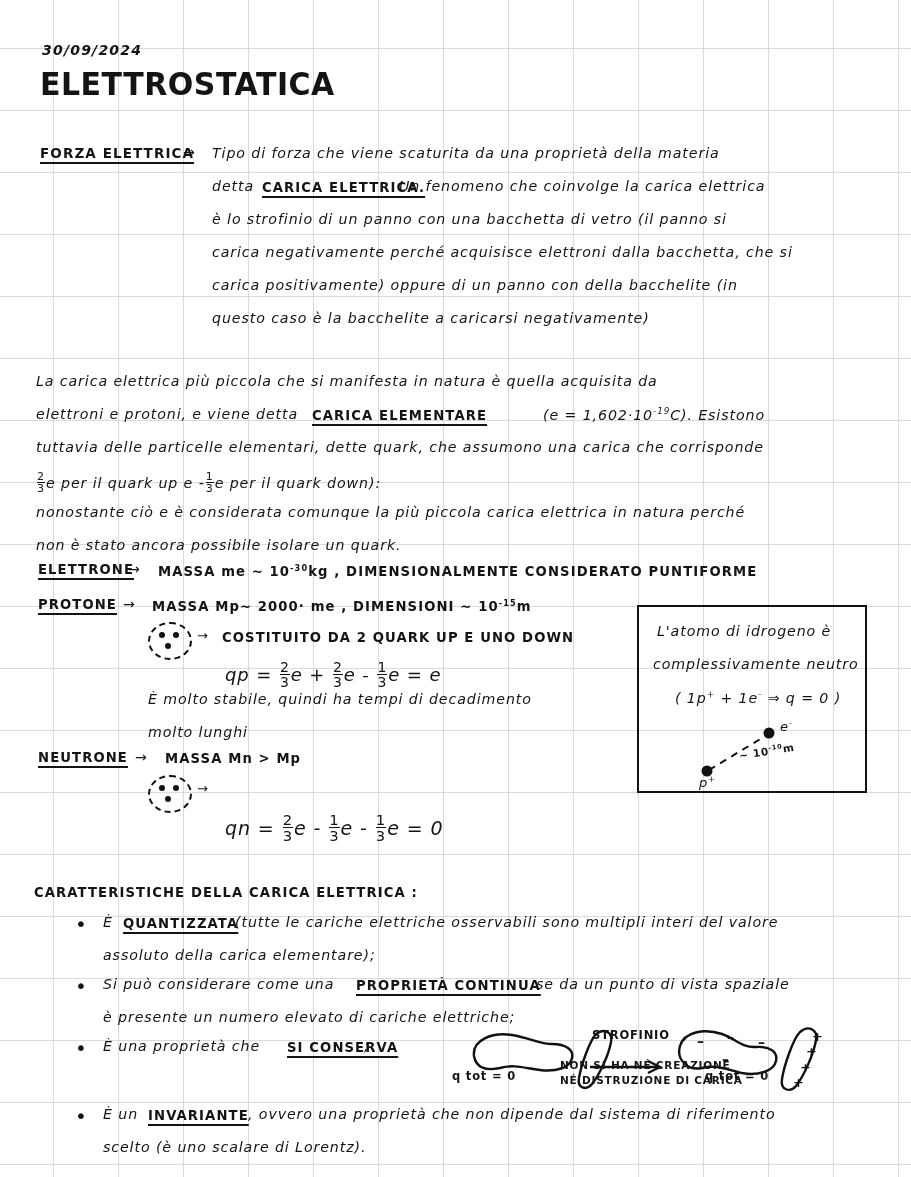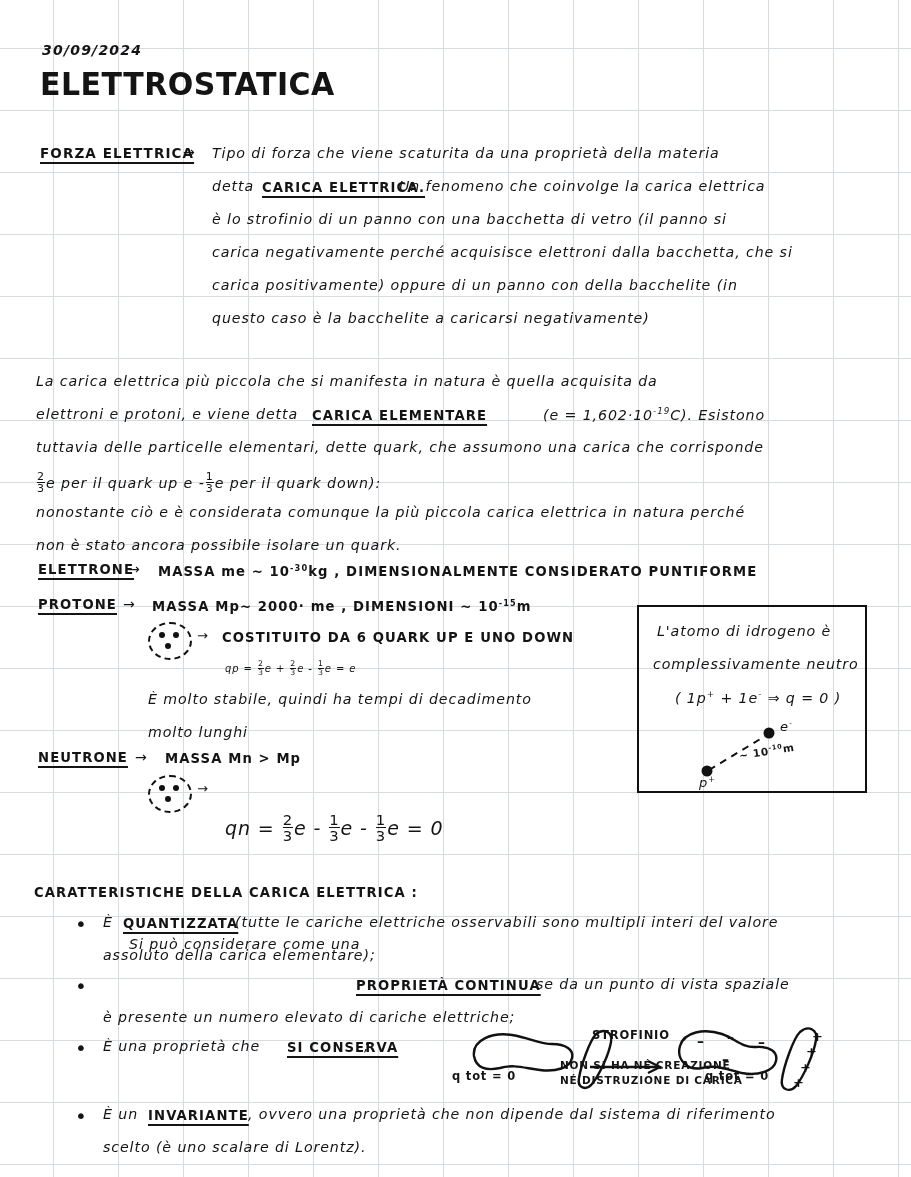--- a/index.html
+++ b/index.html
@@ -178,23 +178,23 @@
     <span>MASSA</span>
     <span>Mp</span><span>~ 2000· me , DIMENSIONI  ~ 10</span><sup class="e">-15</sup><span>m</span>
   </div>
 
   <div class="nucleus" style="left:148px; top:622px;">
     <div class="quark" style="left:9px; top:8px;"></div>
     <div class="quark" style="left:23px; top:8px;"></div>
     <div class="quark" style="left:15px; top:19px;"></div>
   </div>
   <div class="hw hw-body" style="left:197px; top:628px; font-size:13px;">→</div>
-  <div class="hw hw-caps" style="left:222px; top:630px;">COSTITUITO DA  6 QUARK UP  E UNO DOWN</div>
-
-  <div class="hw hw-body" style="left:225px; top:660px; font-size:10px;">
+  <div class="hw hw-caps" style="left:222px; top:630px;">COSTITUITO DA  2 QUARK UP  E UNO DOWN</div>
+
+  <div class="hw hw-body" style="left:225px; top:660px; font-size:18px;">
     <span>qp</span>
     <span>=</span>
     <span class="frac">
       <span class="num">2</span>
       <span class="den">3</span>
     </span><span>e +</span>
     <span class="frac">
       <span class="num">2</span>
       <span class="den">3</span>
     </span><span>e -</span>
@@ -264,21 +264,21 @@
 
   <div class="hw hw-caps" style="left:34px; top:885px;">CARATTERISTICHE DELLA  CARICA ELETTRICA :</div>
 
   <div class="hw" style="left:75px; top:912px; font-size:20px;">•</div>
   <div class="hw hw-body" style="left:103px; top:914px;">È</div>
   <div class="hw hw-caps u" style="left:123px; top:916px;">QUANTIZZATA</div>
   <div class="hw hw-body" style="left:235px; top:914px;">(tutte le cariche elettriche osservabili sono multipli interi del valore</div>
   <div class="hw hw-body" style="left:103px; top:947px;">assoluto della carica elementare);</div>
 
   <div class="hw" style="left:75px; top:974px; font-size:20px;">•</div>
-  <div class="hw hw-body" style="left:103px; top:936px;margin-left:26px;">Si può considerare come una</div>
+  <div class="hw hw-body" style="left:103px; top:976px;">Si può considerare come una</div>
   <div class="hw hw-caps u" style="left:356px; top:978px;">PROPRIETÀ CONTINUA</div>
   <div class="hw hw-body" style="left:536px; top:976px;">se  da un punto di vista spaziale</div>
   <div class="hw hw-body" style="left:103px; top:1009px;">è presente un numero elevato di cariche elettriche;</div>
 
   <div class="hw" style="left:75px; top:1036px; font-size:20px;">•</div>
   <div class="hw hw-body" style="left:103px; top:1038px;">È una proprietà che</div>
   <div class="hw hw-caps u" style="left:258px; top:1040px;margin-left:29px;">SI CONSERVA</div>
   <div class="hw hw-body" style="left:364px; top:1038px;">;</div>
 
   <svg class="ink" style="left:470px; top:1018px;" width="420" height="80">

